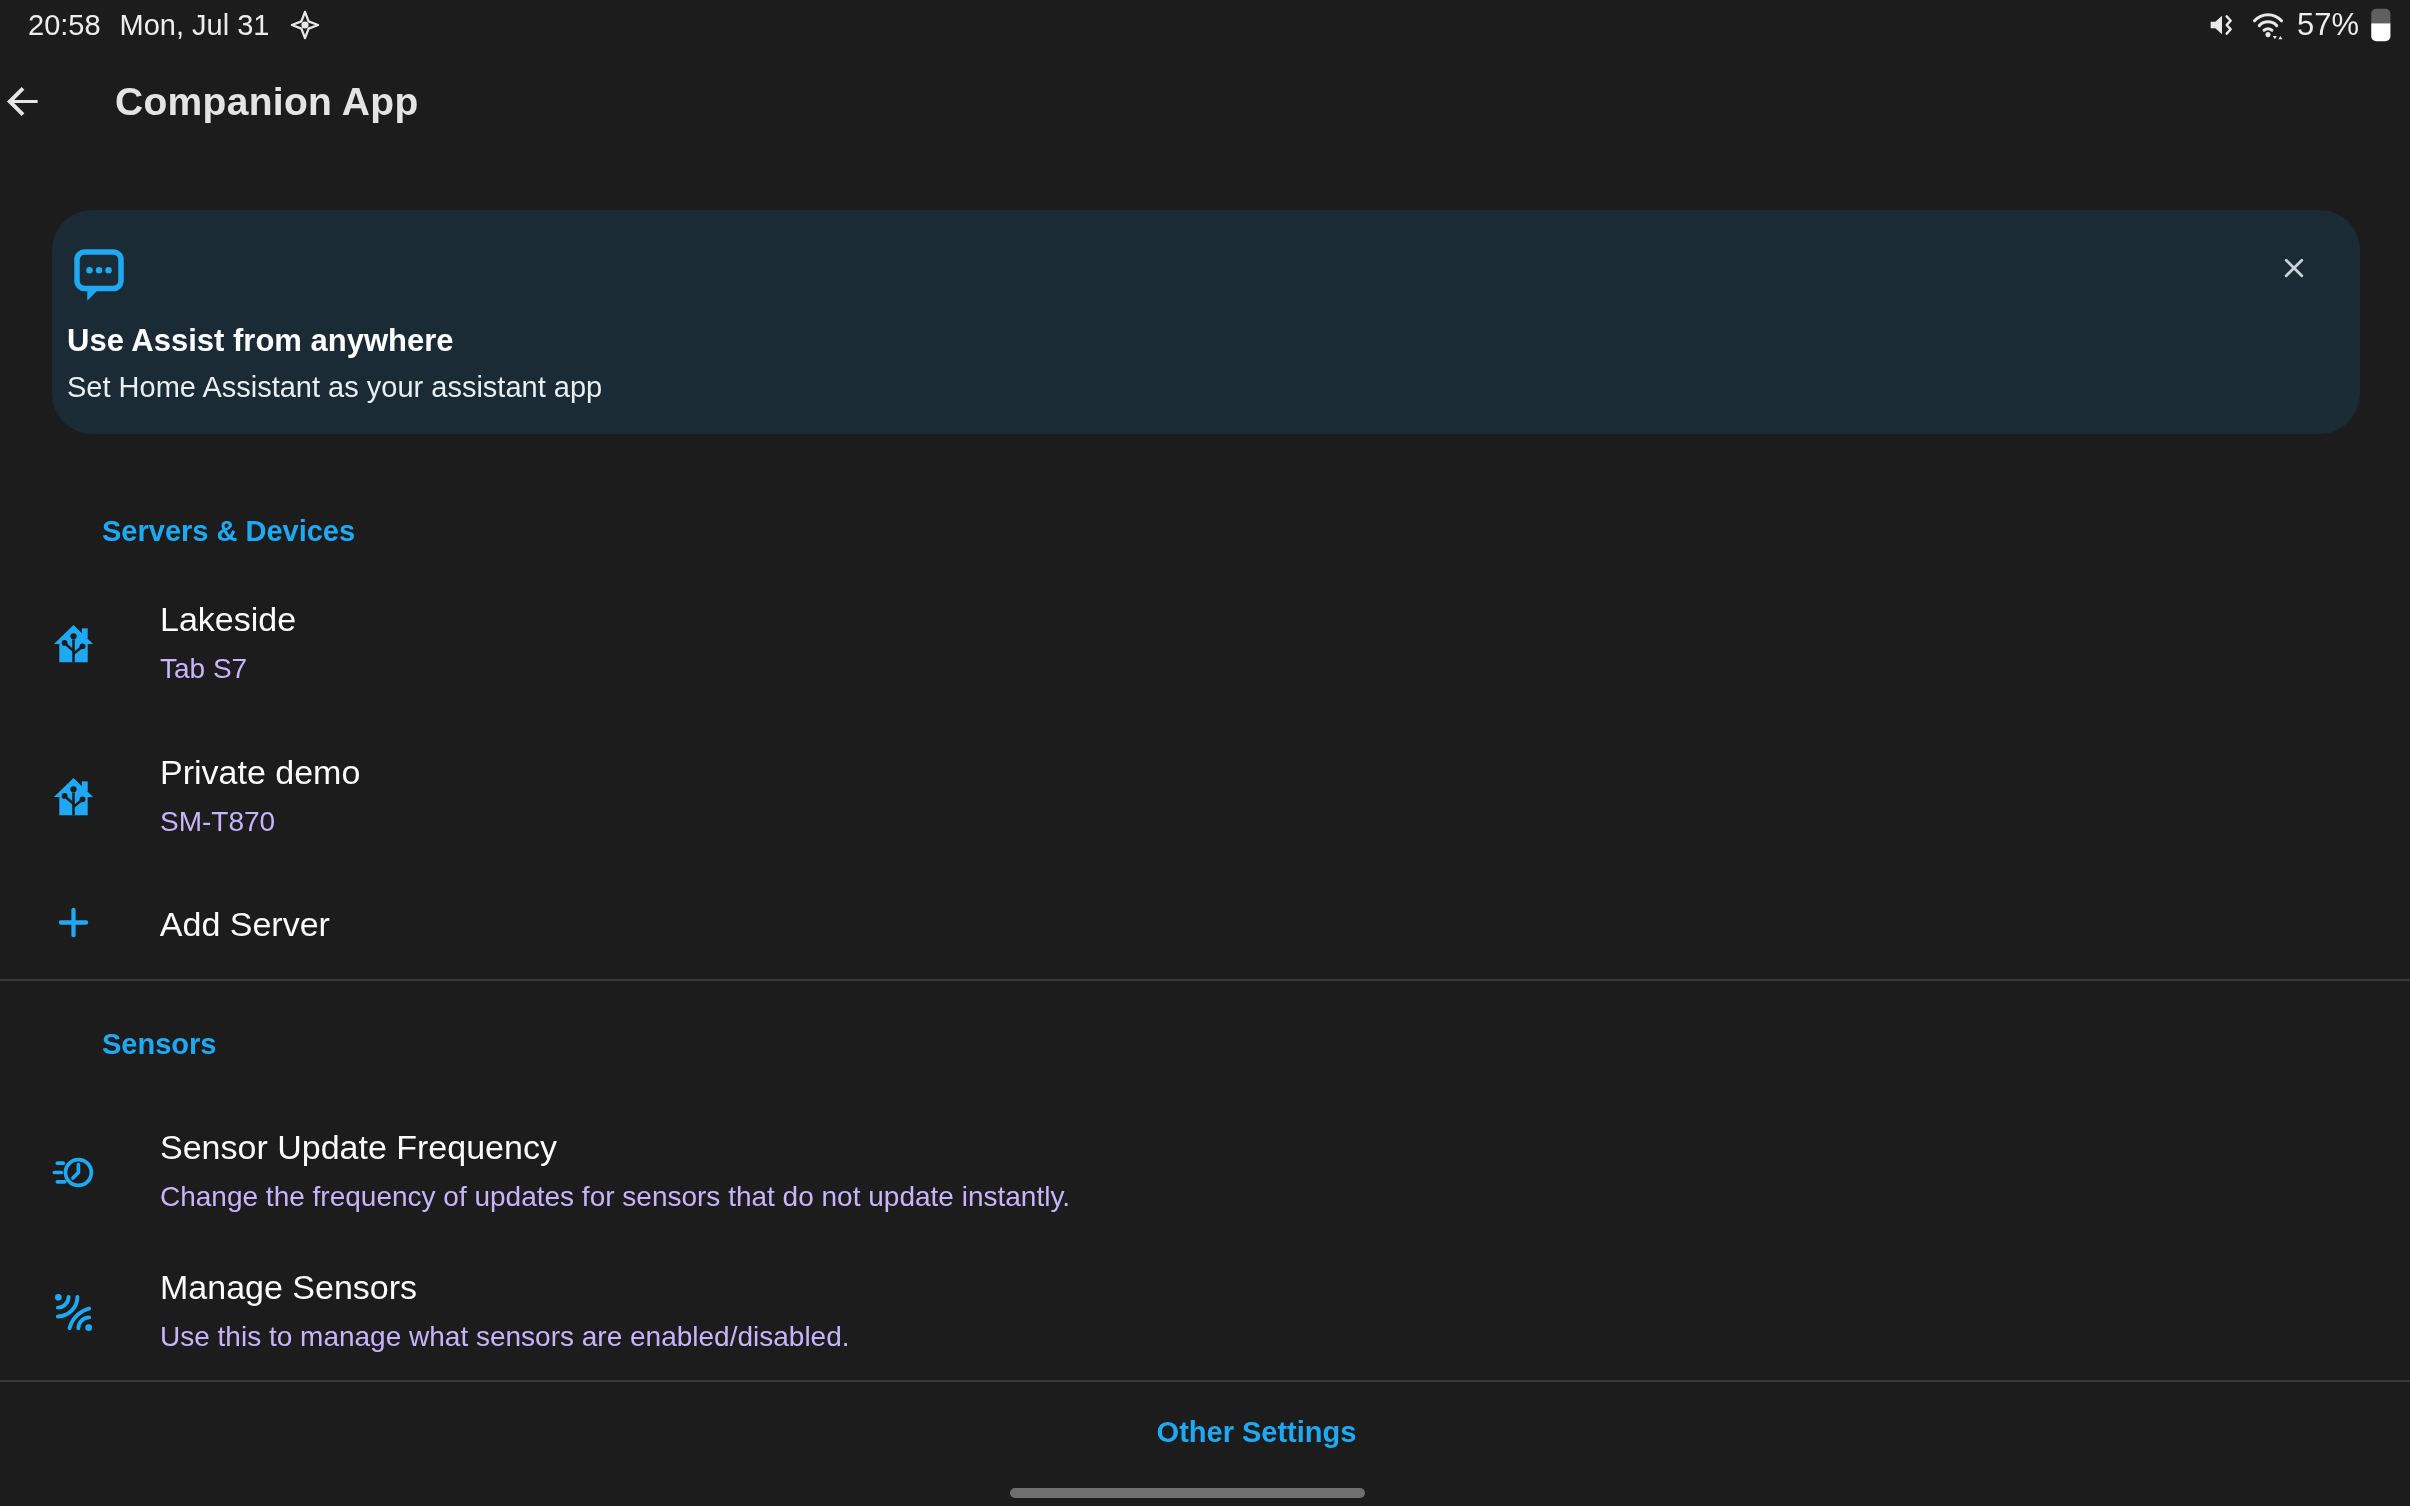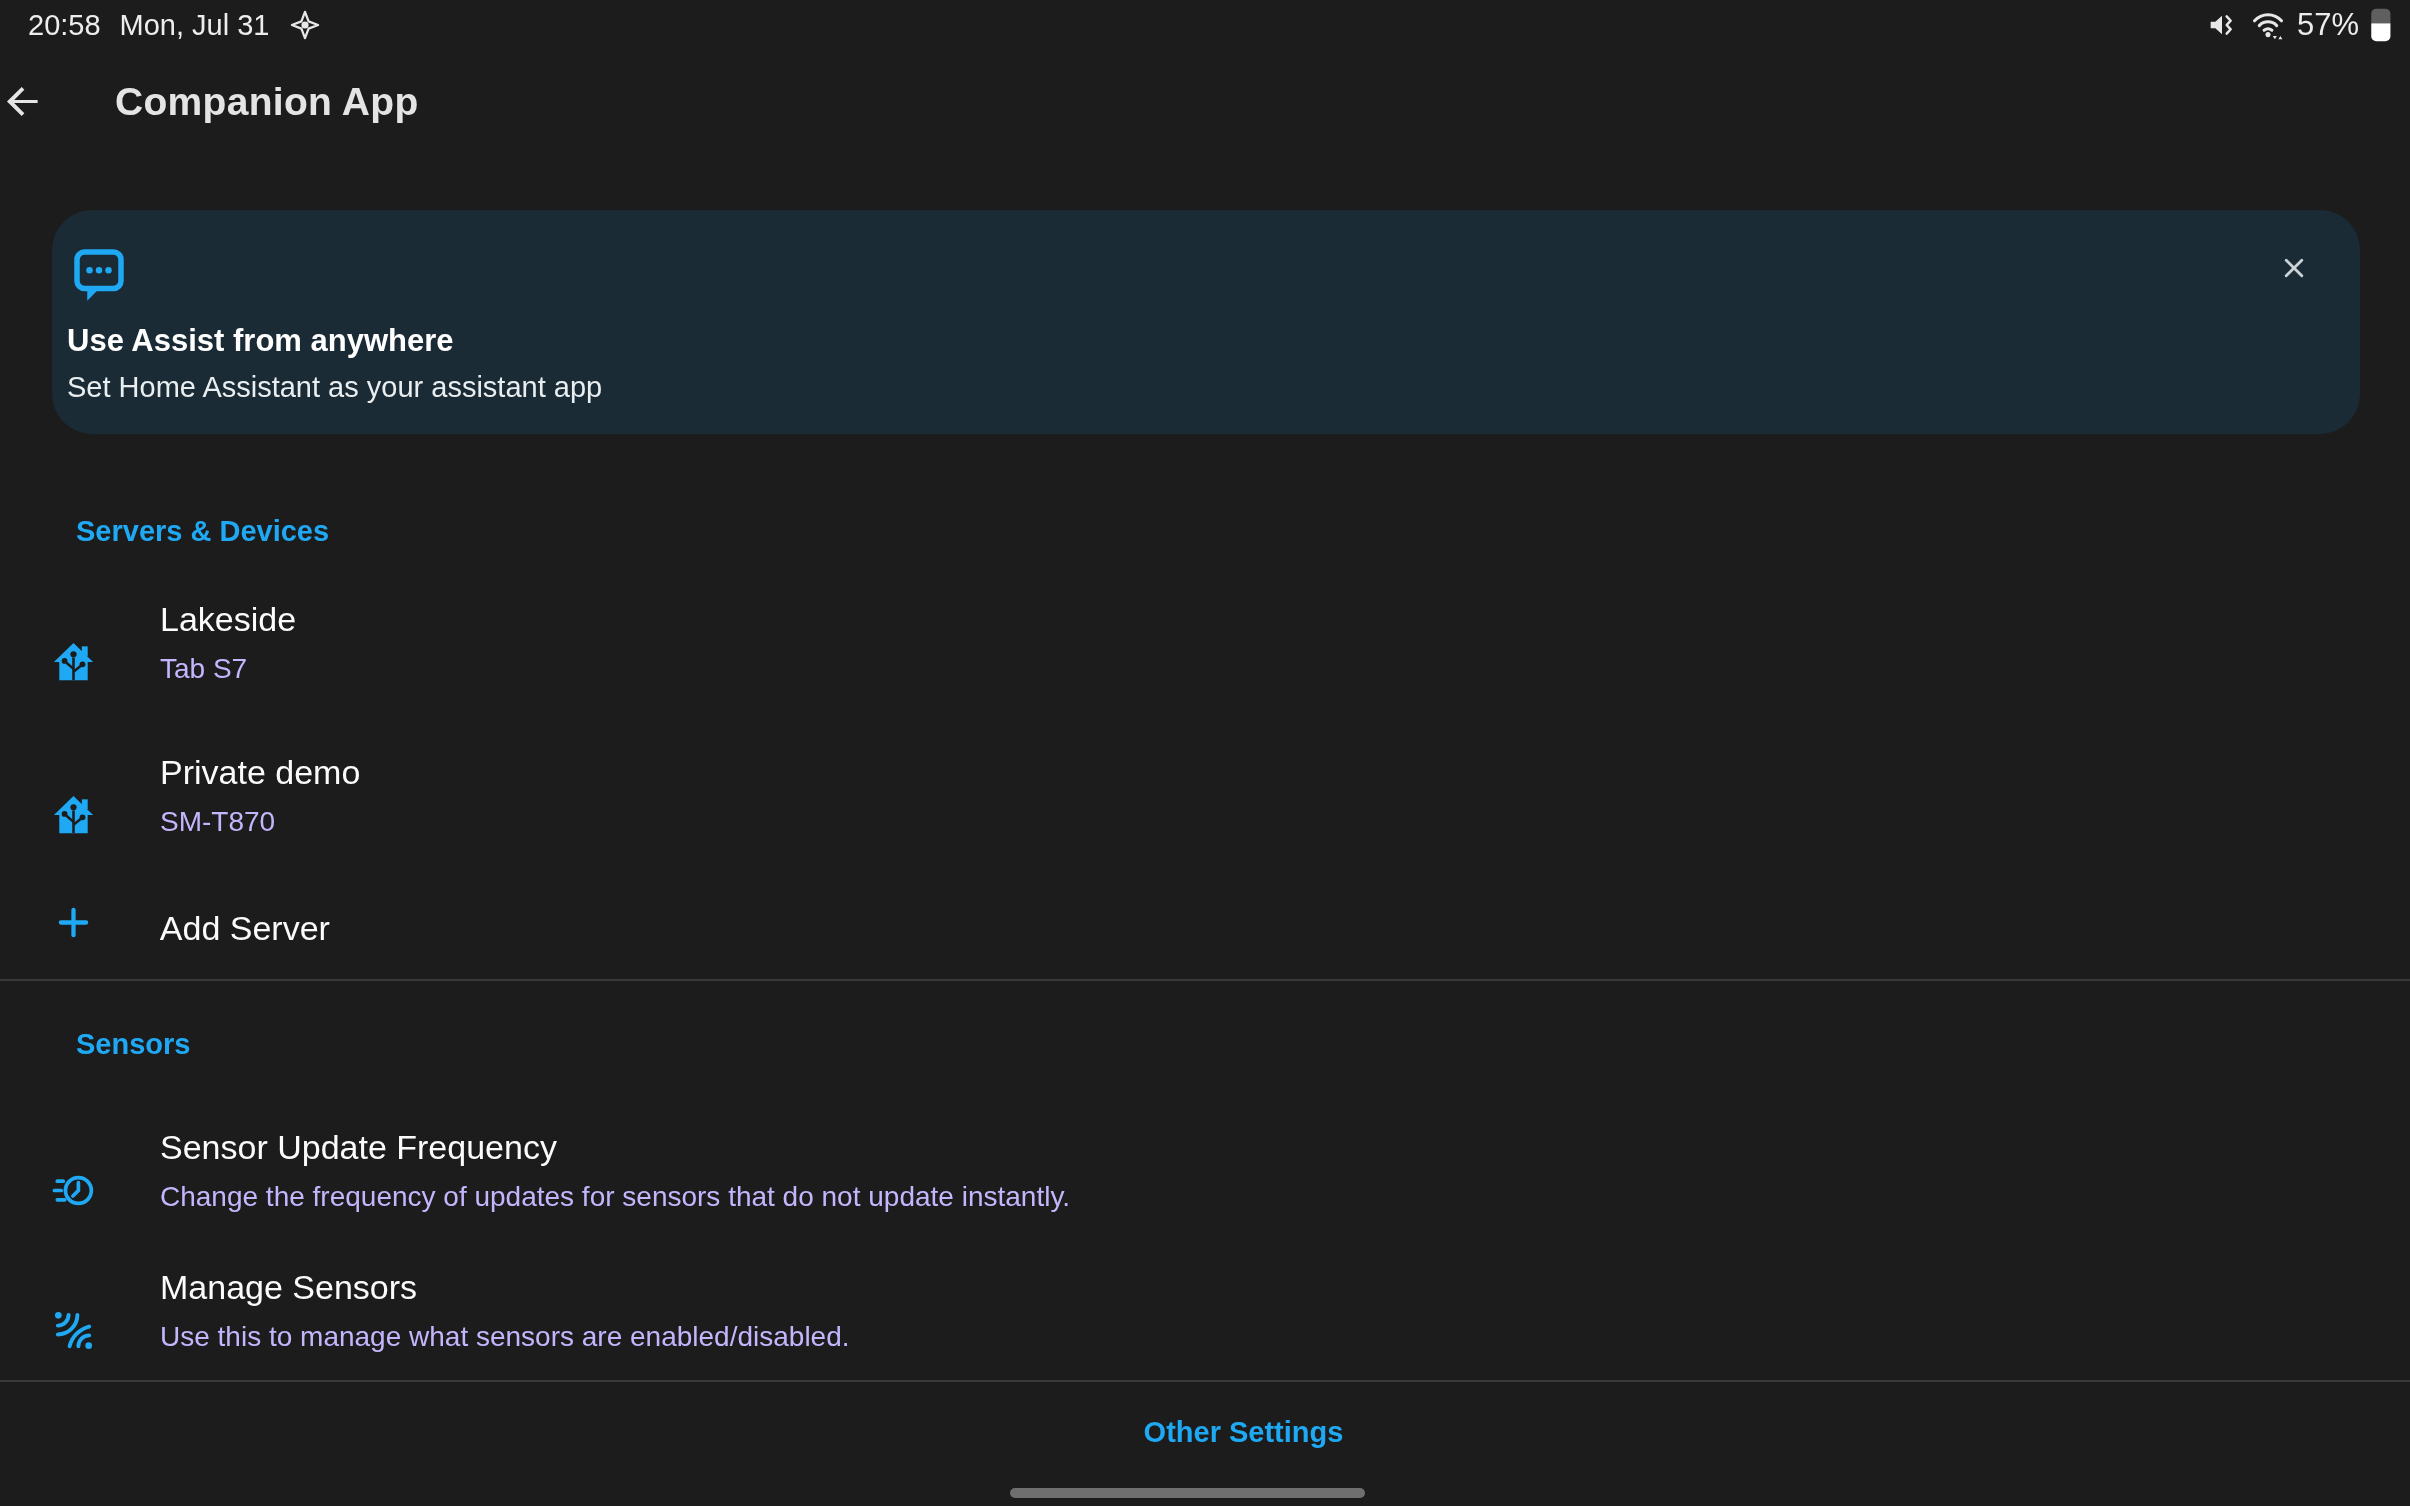--- a/index.html
+++ b/index.html
@@ -21,25 +21,25 @@
   .app-title { margin-left:72px; font-size:39px; font-weight:700; color:#e4e4e4; letter-spacing:0.3px; }
   
   .assist-card { position:relative; margin:56px 51px 0 52px; height:224px;
     background:var(--card-bg,#1a2b35); border-radius:40px;
     padding:28px 122px 0 15px; box-sizing:border-box; cursor:pointer; }
   .assist-icon { width:60px; height:60px; margin:5.6px 0 19px 1.9px; }
   .assist-title { font-size:31px; font-weight:700; color:#fff; margin-bottom:12.2px; }
   .assist-sub { font-size:29px; color:#e9eef0; }
   .card-close { position:absolute; top:41px; right:49px; width:34px; height:34px; cursor:pointer; }
   
-  .section-header { padding-left:76px; font-size:29px; font-weight:700; color:var(--accent,#1fa9f4); }
+  .section-header { padding-left:102px; font-size:29px; font-weight:700; color:var(--accent,#1fa9f4); }
   .sh-servers { margin-top:81px; }
   .sh-sensors { margin-top:47px; }
   .sh-other { margin-top:34px;text-align:center; }
-  .row { display:flex; align-items:flex-end; padding-left:50px; cursor:pointer; }
+  .row { display:flex; align-items:center; padding-left:50px; cursor:pointer; }
   .row-icon { width:47px; height:47px; flex:none; margin-right:63px; margin-top:4.7px; display:flex; }
   .row-icon.plus { width:41px; margin-left:2.8px; margin-right:66px; margin-top:0.9px; }
   .row-title { font-size:34px; color:#fbfbfb; line-height:41px; }
   .row-sub { font-size:28px; color:#c4b5fd; margin-top:12px; line-height:34px; }
   .m-row1 { margin-top:51px; }
   .m-row2 { margin-top:66px; }
   .m-row3 { margin-top:62px; }
   .m-row4 { margin-top:53px; }
   .m-row5 { margin-top:66px; }
   .divider { height:1.9px; background:var(--divider,#393939); }

